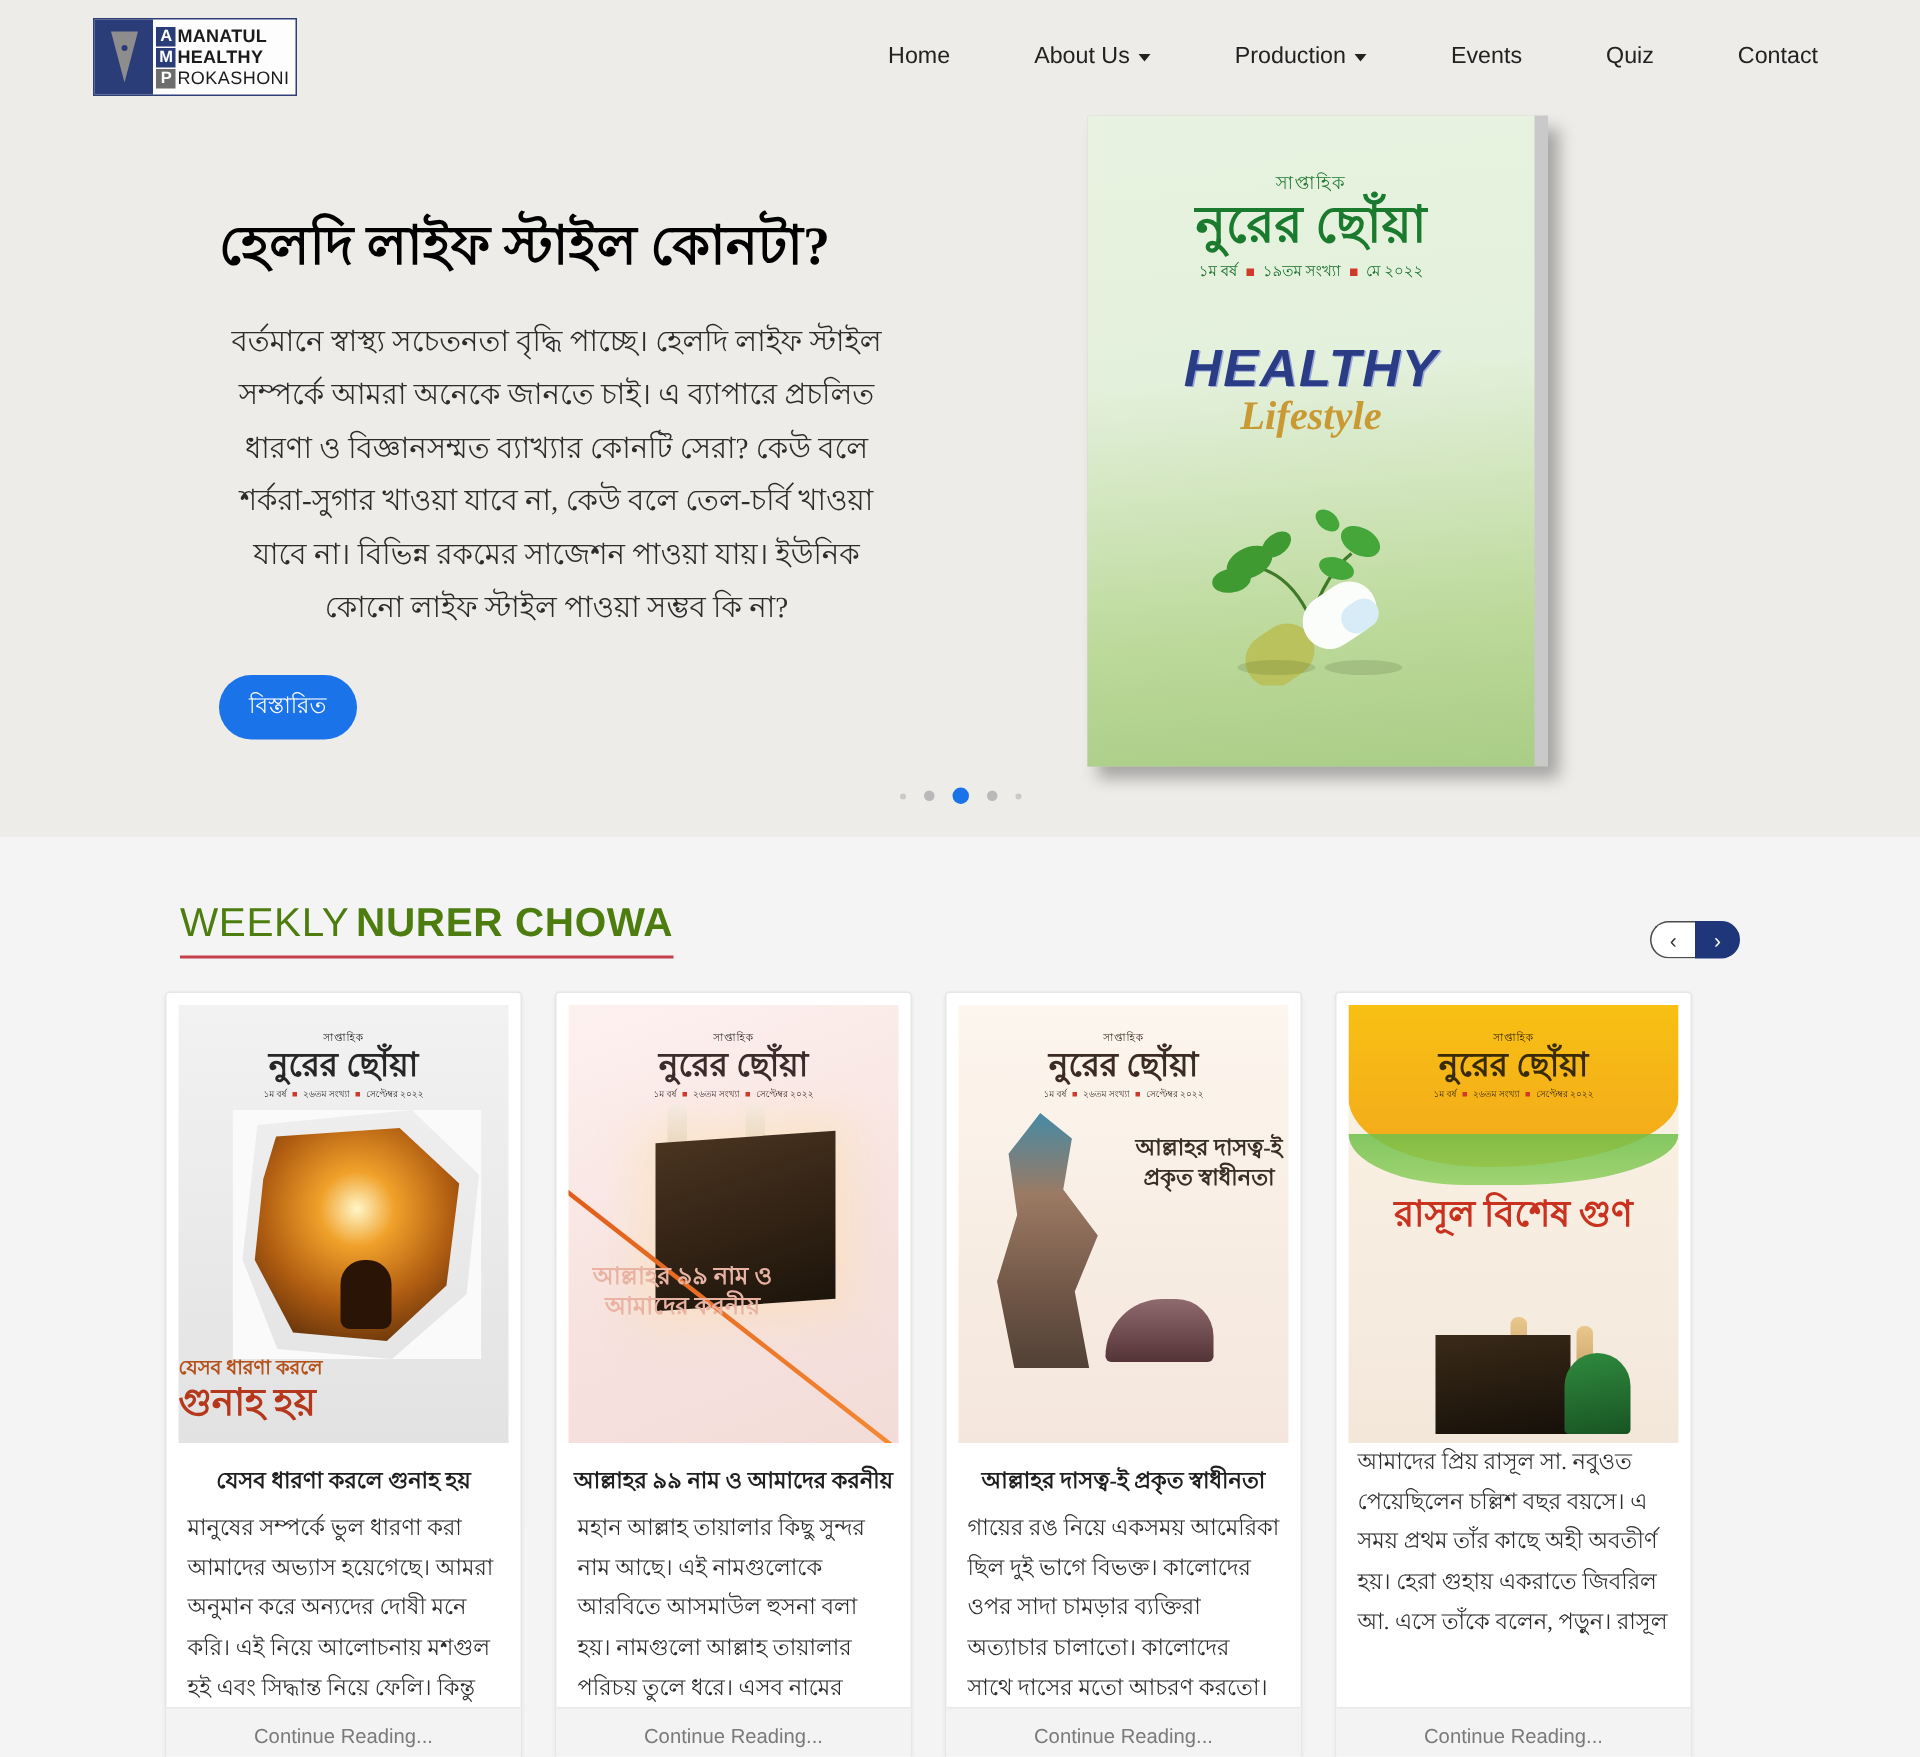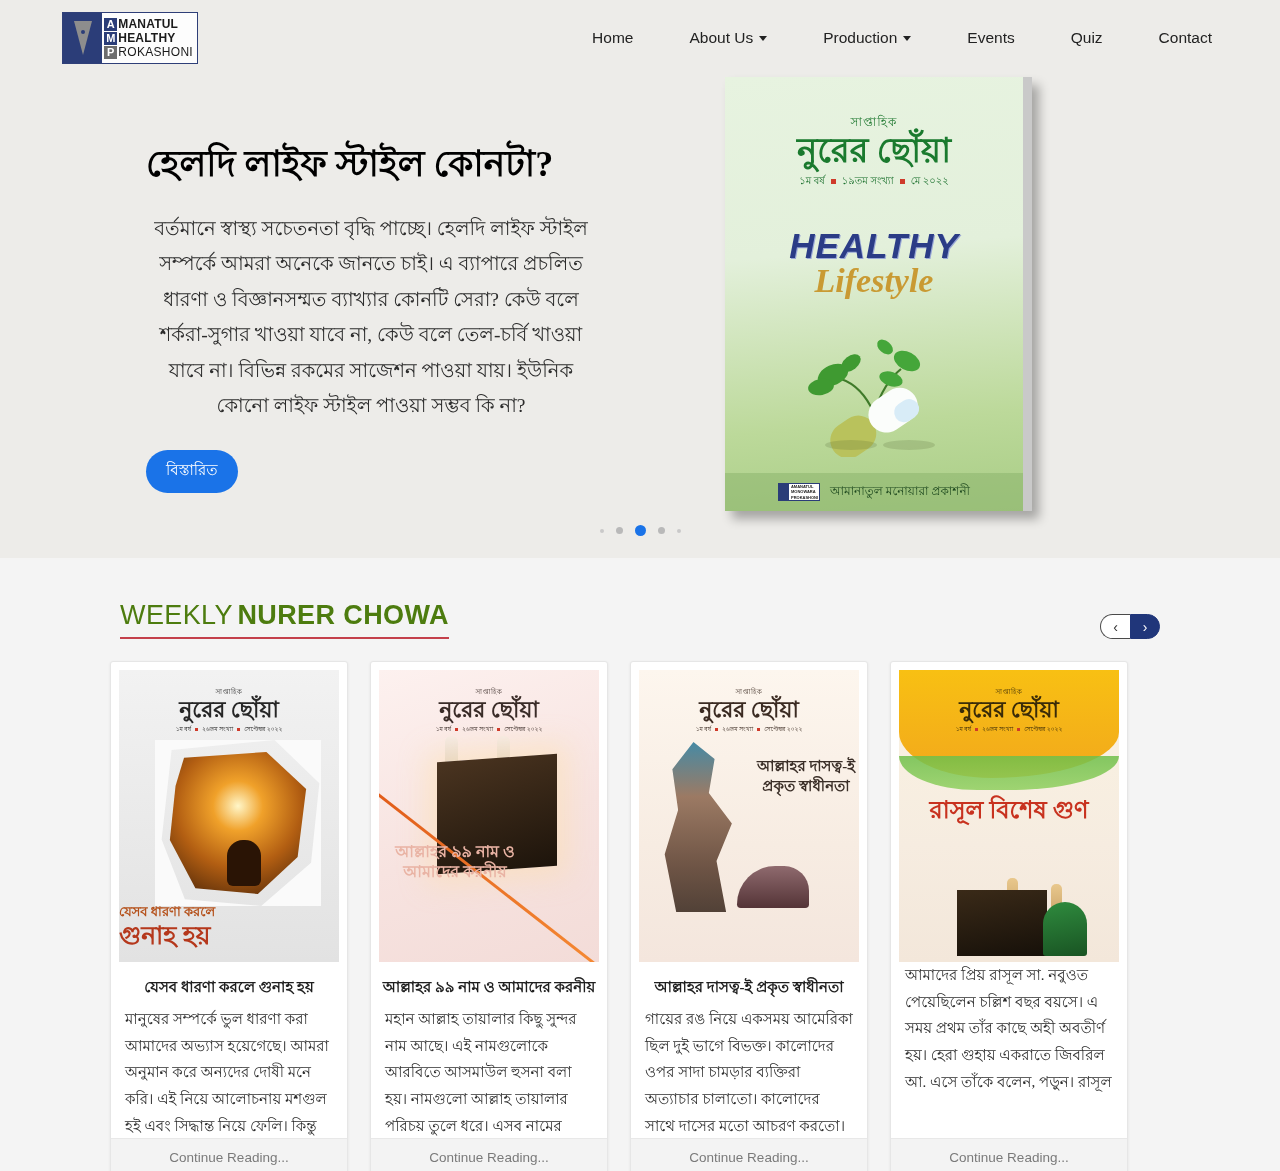--- a/index.html
+++ b/index.html
@@ -171,21 +171,21 @@
   .cov-healthy {
     text-align: center; margin-top: 36px;
     font-family: "Liberation Sans", sans-serif;
     font-size: 35px; font-weight: bold; font-style: italic;
     color: #2b3c86; letter-spacing: 1px;
     text-shadow: 1px 1px 0 #99a7d6;
   }
   .cov-life {
     text-align: center; margin-top: -4px;
     font-family: "Liberation Serif", serif;
-    font-size: 34px; font-style: italic; font-weight: bold;
+    font-size: 27px; font-style: italic; font-weight: bold;
     color: #c99a33;
   }
   .cov-art {
     position: absolute; left: 0; right: 0; top: 240px; height: 140px;
   }
   .cov-footer {
     position: absolute; left: 0; right: 0; bottom: 0;
     height: 38px;
     background: rgba(140,180,110,0.55);
     display: flex; align-items: center; justify-content: center; gap: 10px;
@@ -510,27 +510,20 @@
             <g transform="rotate(-34 149 106)">
               <rect x="100" y="88" width="48" height="36" rx="18" fill="#b9c25c"></rect>
               <rect x="146" y="88" width="52" height="36" rx="18" fill="#fbfdfb"></rect>
               <rect x="170" y="104" width="26" height="20" rx="10" fill="#d8ecf7"></rect>
             </g>
             <ellipse cx="126" cy="128" rx="26" ry="5" fill="rgba(70,90,40,.18)"></ellipse>
             <ellipse cx="184" cy="128" rx="26" ry="5" fill="rgba(70,90,40,.18)"></ellipse>
           </svg>
         </div>
 
-        <div class="cov-footer">
-          <div class="mini-logo">
-            <i></i>
-              <b>AMANATUL<br>MONOWARA<br>PROKASHONI</b>
-          </div>
-          <span>আমানাতুল মনোয়ারা প্রকাশনী</span>
-        </div>
       </div>
     </div>
   </div>
 
   <div class="dots">
     <span class="dot small"></span>
     <span class="dot"></span>
     <span class="dot active"></span>
     <span class="dot"></span>
     <span class="dot small"></span>

